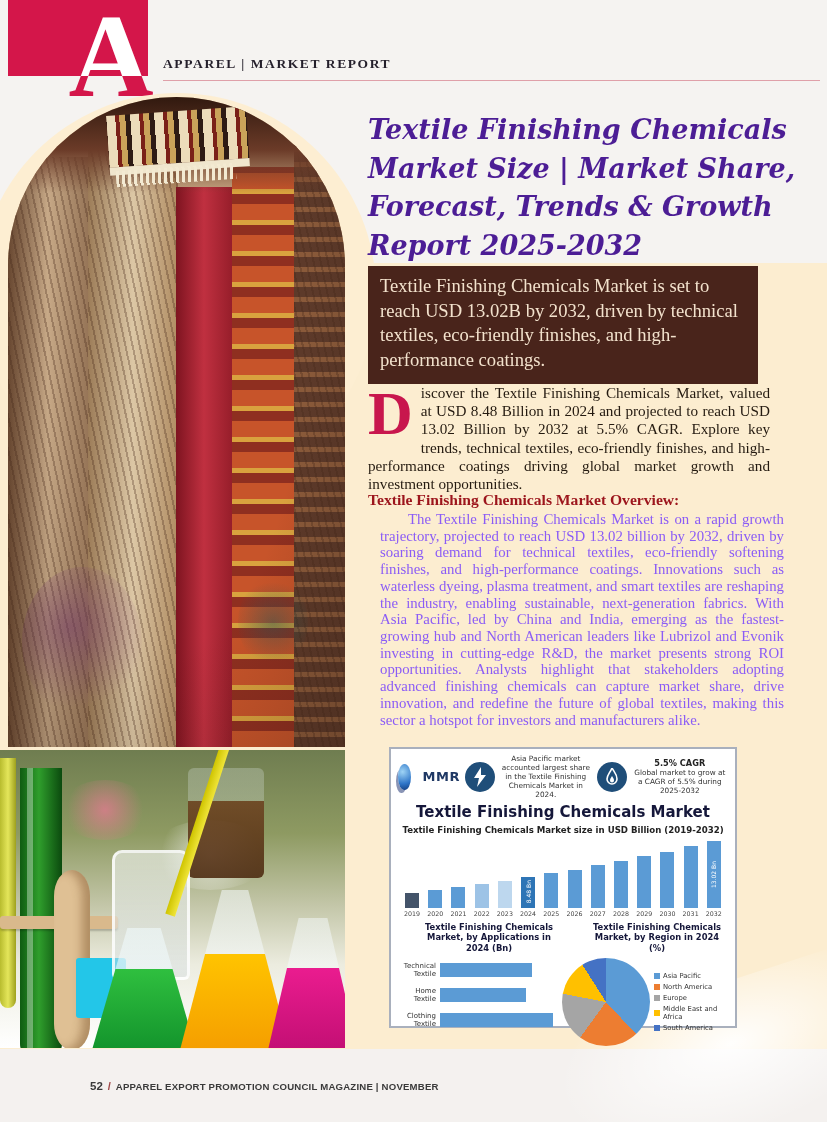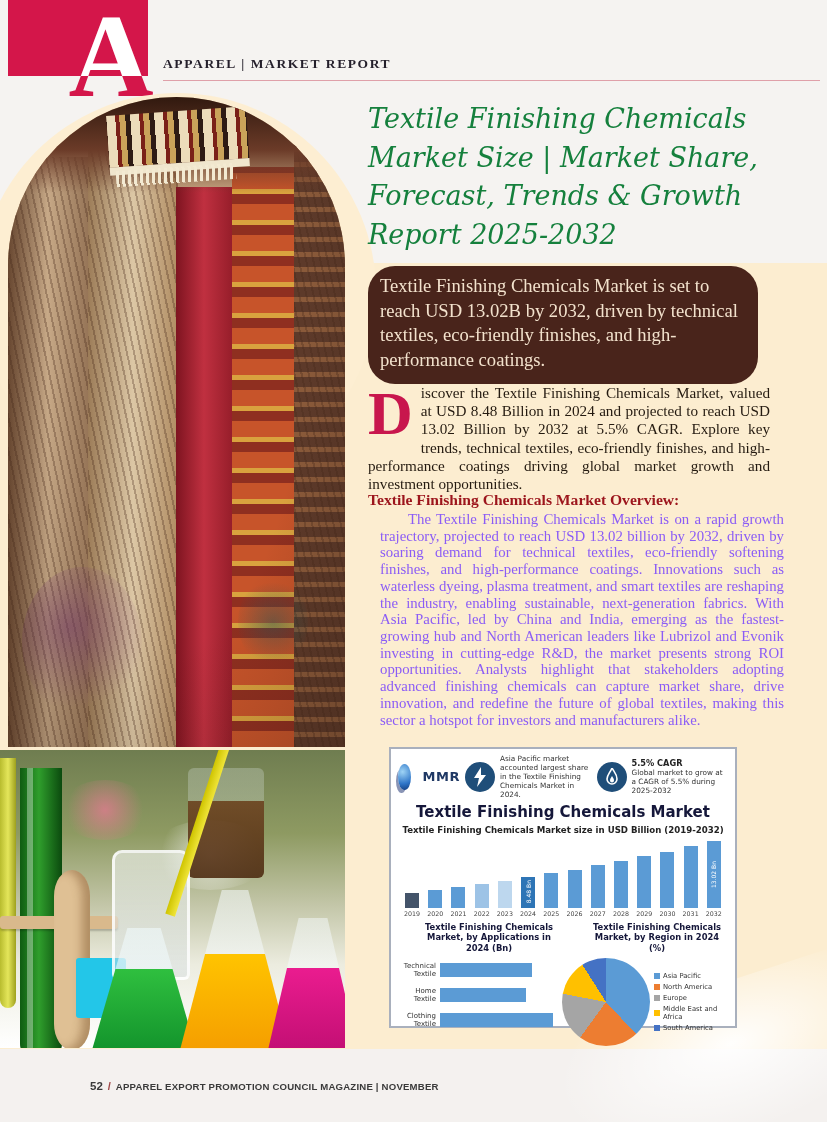--- a/index.html
+++ b/index.html
@@ -85,47 +85,47 @@
   .l-rod { left:196px; top:-30px; width:10px; height:200px; background:linear-gradient(90deg,#cfc400,#f0e53a);
     transform:rotate(18deg); }
   .l-flask-yellow { left:180px; top:140px; width:110px; height:160px;
     clip-path:polygon(38% 0,62% 0,100% 100%,0 100%);
     background:linear-gradient(180deg, rgba(245,250,252,.55) 0 40%, #ffc400 40%, #f59e00); }
   .l-flask-magenta { left:268px; top:168px; width:90px; height:132px;
     clip-path:polygon(34% 0,66% 0,100% 100%,0 100%);
     background:linear-gradient(180deg, rgba(245,250,252,.5) 0 38%, #ea1c8f 38%, #c30f74); }
 
   
-  .title { position:absolute; left:368px; top:100px; width:447px;
-    font-style:italic; font-weight:normal; font-size:27px; line-height:1.43; color:#15803d;
+  .title { position:absolute; left:368px; top:111px; width:447px;
+    font-style:italic; font-weight:bold; font-size:27px; line-height:1.43; color:#4c1d95;
     font-family:"DejaVu Serif","Liberation Serif",serif; }
   .highlight-box { position:absolute; left:368px; top:266px; width:390px;
     background:#49241b; color:#f3e2cd; padding:8px 12px 12px 12px;
-    font-size:18.6px; line-height:1.32;border-radius:27px; }
+    font-size:18.6px; line-height:1.32; }
   .intro { position:absolute; left:368px; top:384px; width:402px;
     font-size:15.2px; line-height:1.2; color:#241a10; text-align:justify; }
   .dropcap { float:left; font-size:62px; line-height:.82; font-weight:bold; color:#c8164d;
     padding:4px 8px 0 0; }
   .overview-h { position:absolute; left:368px; top:491px; font-size:15.6px; font-weight:bold; color:#9c151c; }
   .overview-p { position:absolute; left:380px; top:511px; width:404px;
     font-size:14.8px; line-height:1.13; color:#8b5cf6; text-align:justify; text-indent:28px; }
 
   
   .panel { position:absolute; left:389px; top:747px; width:348px; height:281px;
     background:#ffffff; border:2px solid #a9b0bd; z-index:3; padding:5px 7px 4px 7px;
     font-family:"DejaVu Sans", sans-serif; }
   .panel-head { display:flex; align-items:center; gap:5px; }
   .mmr-logo { display:flex; align-items:center; gap:12px; min-width:62px;justify-content:space-between; }
   .mmr-globe { width:26px; height:26px; border-radius:50%;
     background:radial-gradient(circle at 35% 30%, #9fd4f5, #2e75c8 60%, #123a7a);
     box-shadow:-3px 4px 0 -1px rgba(40,60,120,.55); }
   .mmr-text { font-size:13px; font-weight:bold; color:#1f3864; letter-spacing:.5px; }
   .badge-icon { width:30px; height:30px; border-radius:50%; background:#1f4e79; flex:0 0 30px;
     display:flex; align-items:center; justify-content:center; }
-  .badge-text { font-size:7.3px; line-height:1.25; color:#333; width:112px; }
+  .badge-text { font-size:7.3px; line-height:1.25; color:#333; text-align:center; width:112px; }
   .badge2 { width:118px; }
   .badge2 .b2-title { font-weight:bold; font-size:8.2px; color:#222; }
   .panel-title { text-align:center; font-size:15px; font-weight:bold; color:#15173a; margin-top:3px; }
   .bars-title { text-align:center; font-size:8.6px; font-weight:bold; color:#222; margin-top:4px; }
 
   .bc-wrap { display:flex; justify-content:space-between; align-items:flex-end;
     height:78px; margin-top:4px; padding:0 4px; }
   .bc-col { display:flex; flex-direction:column; align-items:center; width:20px; }
   .bc-bar { width:14px; position:relative; display:flex; align-items:center; justify-content:center; }
   .bc-label { writing-mode:vertical-rl; transform:rotate(180deg); font-size:6px; color:#fff; white-space:nowrap; }

